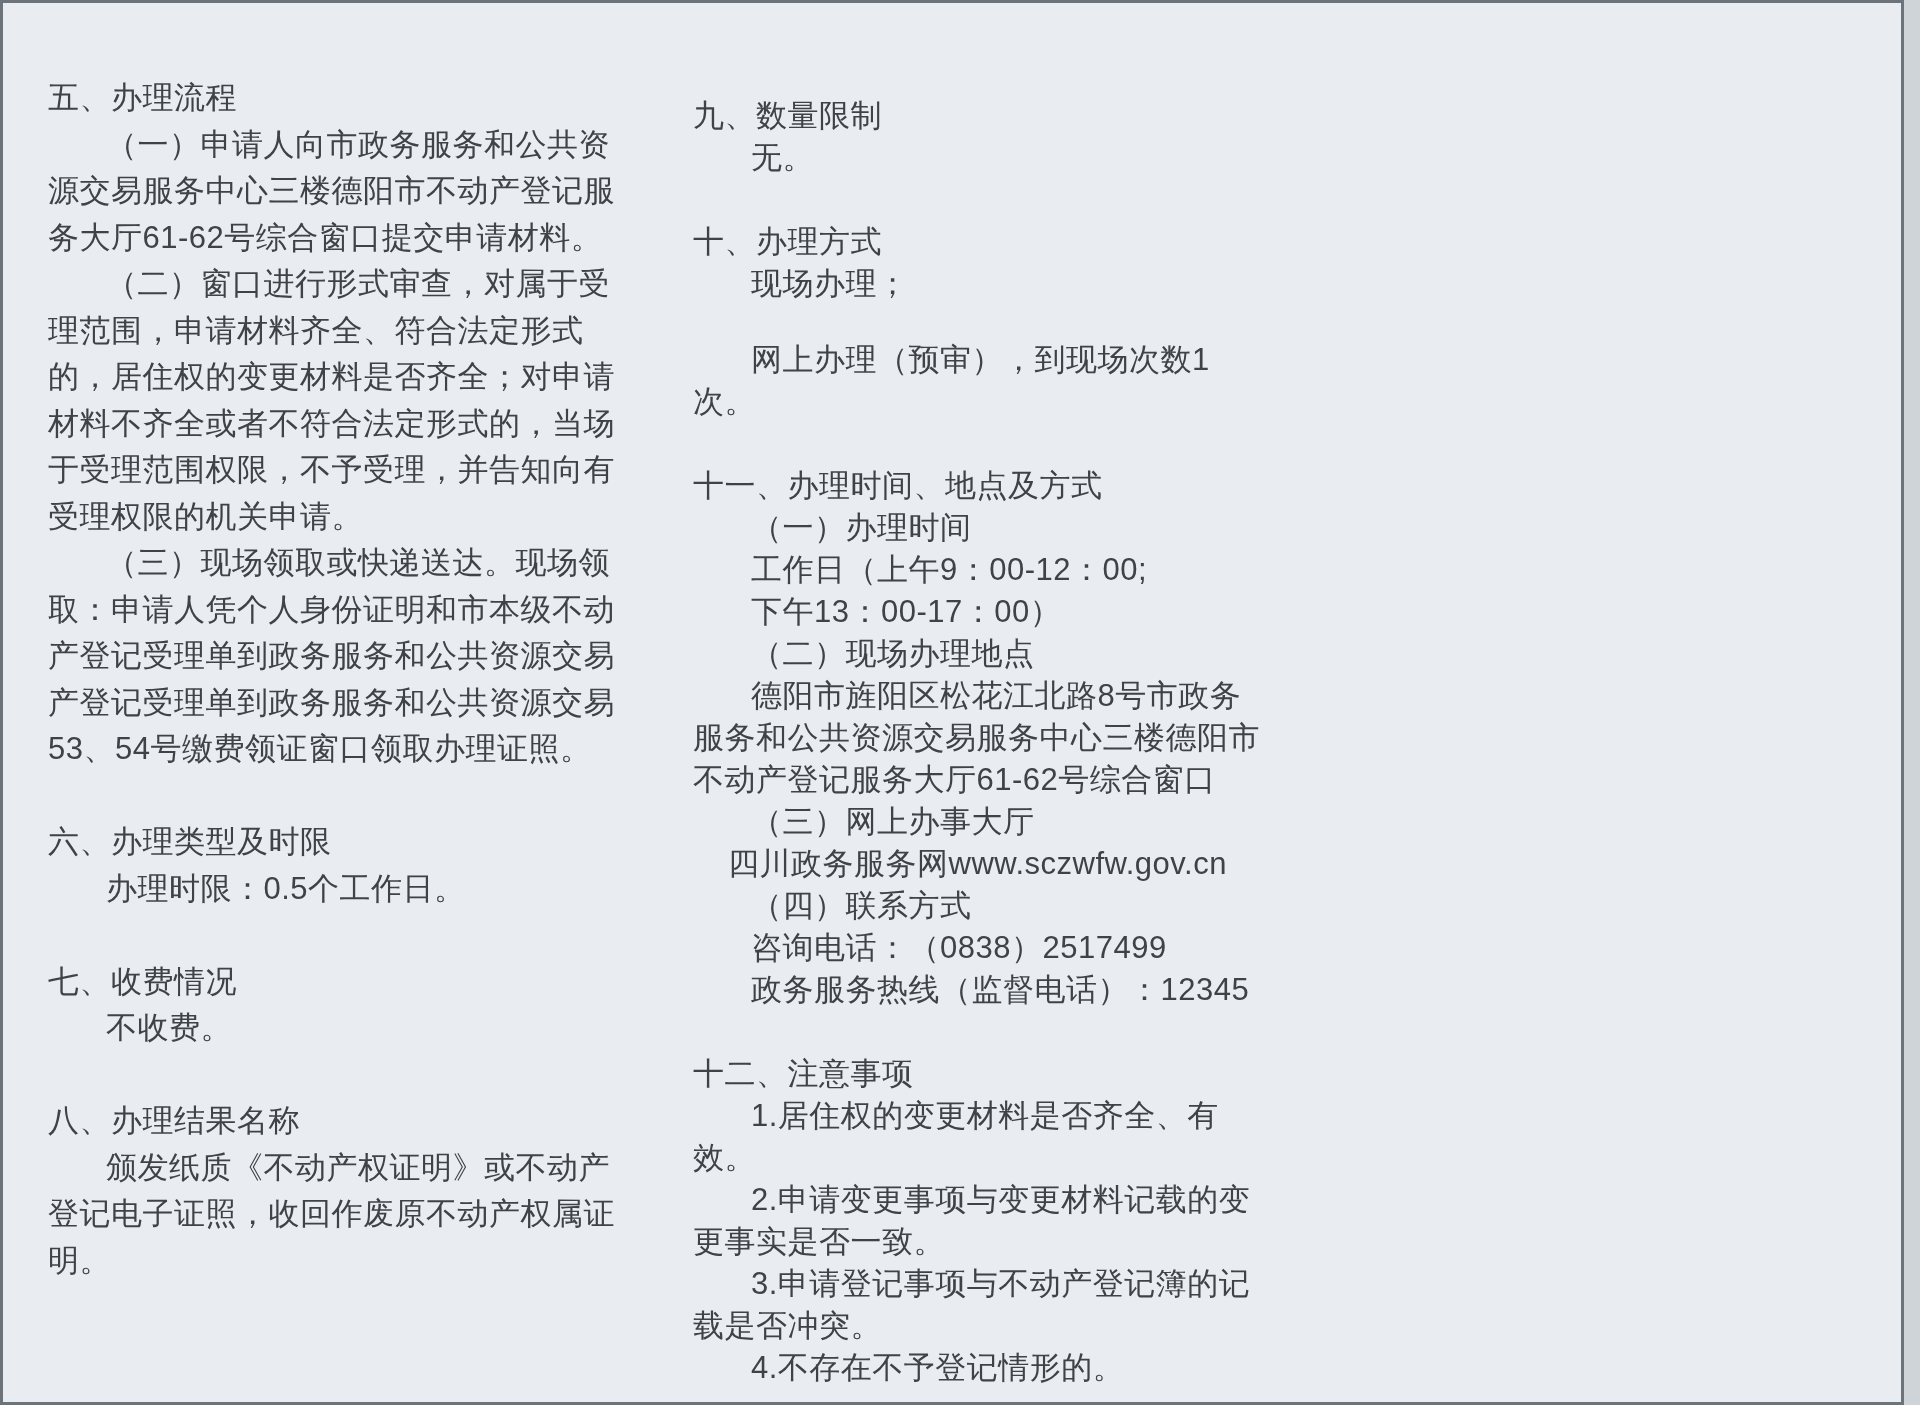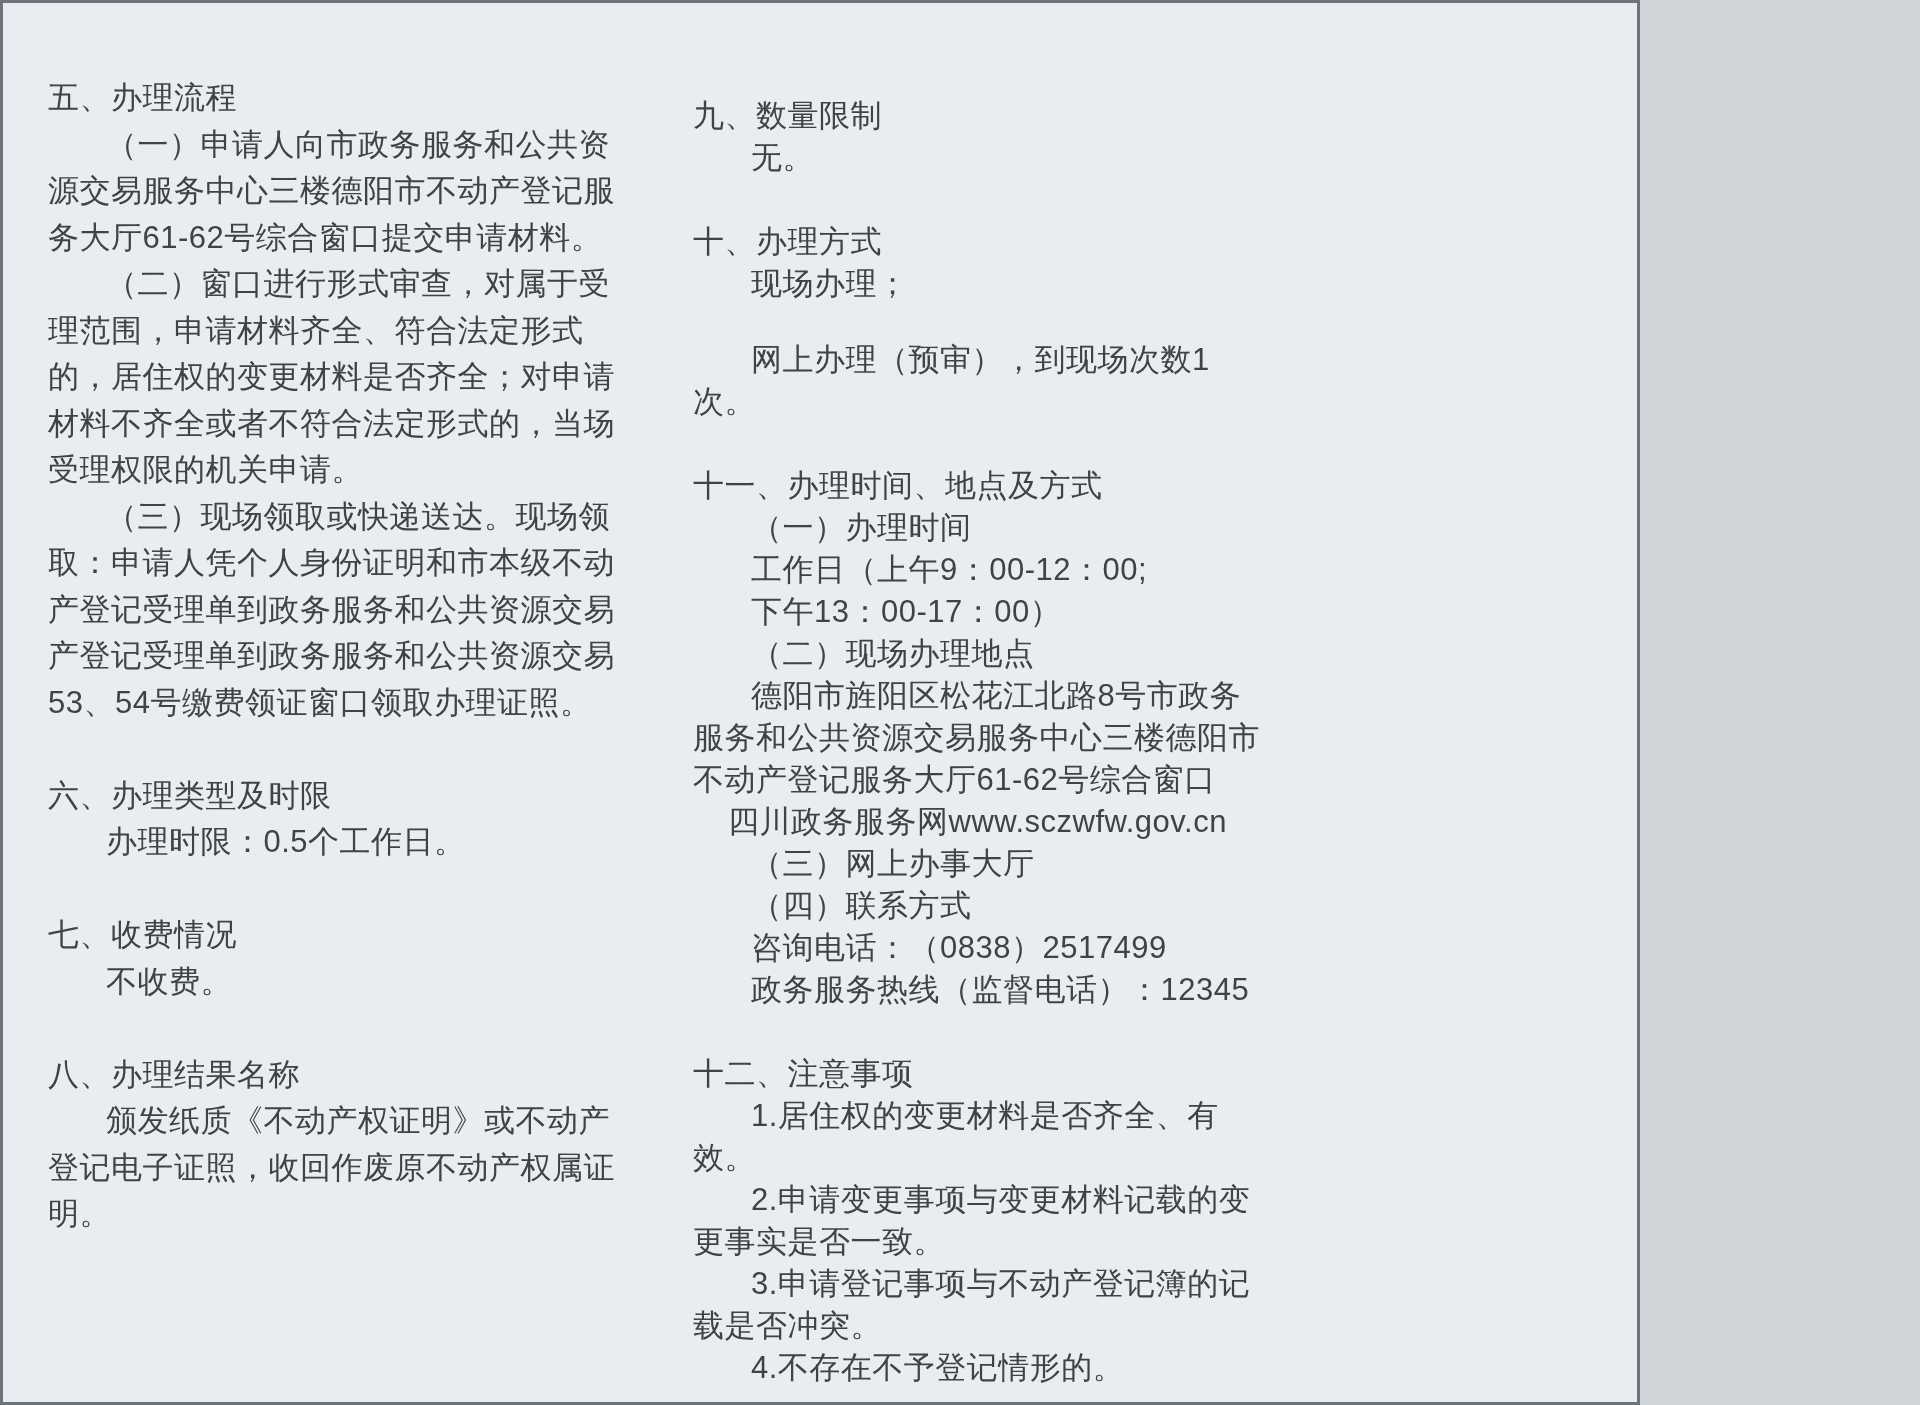--- a/index.html
+++ b/index.html
@@ -2,21 +2,21 @@
 <html><head>
 <meta charset="utf-8">
 <style>
   html, body {
     margin: 0;
     padding: 0;
     background: #cfd4d8;
   }
   .page {
     position: relative;
-    width: 1640px;
+    width: 1904px;
     height: 1405px;
     box-sizing: border-box;
     overflow: hidden;
     font-family: "Liberation Sans", sans-serif;
   }
   .column {
     position: absolute;
     font-size: 31px;
     font-weight: 400;
     letter-spacing: 0.5px;
@@ -32,20 +32,21 @@
 <div class="page" id="page" style="background: rgb(233, 237, 241); color: rgb(62, 67, 71); border: 3px solid rgb(109, 115, 122);">
   <div class="column" id="col0" style="left: 45px; top: 72px; width: 578px; line-height: 46.5px;">
       <div class="line" style="min-height: 46.5px; padding-left: 0px;">五、办理流程</div>
       <div class="line" style="min-height: 46.5px; padding-left: 58px;">（一）申请人向市政务服务和公共资</div>
       <div class="line" style="min-height: 46.5px; padding-left: 0px;">源交易服务中心三楼德阳市不动产登记服</div>
       <div class="line" style="min-height: 46.5px; padding-left: 0px;">务大厅61-62号综合窗口提交申请材料。</div>
       <div class="line" style="min-height: 46.5px; padding-left: 58px;">（二）窗口进行形式审查，对属于受</div>
       <div class="line" style="min-height: 46.5px; padding-left: 0px;">理范围，申请材料齐全、符合法定形式</div>
       <div class="line" style="min-height: 46.5px; padding-left: 0px;">的，居住权的变更材料是否齐全；对申请</div>
       <div class="line" style="min-height: 46.5px; padding-left: 0px;">材料不齐全或者不符合法定形式的，当场</div>
+      <div class="line" style="min-height: 46.5px; padding-left: 0px;">于受理范围权限，不予受理，并告知向有</div>
       <div class="line" style="min-height: 46.5px; padding-left: 0px;">受理权限的机关申请。</div>
       <div class="line" style="min-height: 46.5px; padding-left: 58px;">（三）现场领取或快递送达。现场领</div>
       <div class="line" style="min-height: 46.5px; padding-left: 0px;">取：申请人凭个人身份证明和市本级不动</div>
       <div class="line" style="min-height: 46.5px; padding-left: 0px;">产登记受理单到政务服务和公共资源交易</div>
       <div class="line" style="min-height: 46.5px; padding-left: 0px;">产登记受理单到政务服务和公共资源交易</div>
       <div class="line" style="min-height: 46.5px; padding-left: 0px;">53、54号缴费领证窗口领取办理证照。</div>
       <div class="line" style="min-height: 46.5px; padding-left: 0px;"></div>
       <div class="line" style="min-height: 46.5px; padding-left: 0px;">六、办理类型及时限</div>
       <div class="line" style="min-height: 46.5px; padding-left: 58px;">办理时限：0.5个工作日。</div>
       <div class="line" style="min-height: 46.5px; padding-left: 0px;"></div>
@@ -67,22 +68,22 @@
       <div class="line" style="min-height: 42px; padding-left: 0px;">次。</div>
       <div class="line" style="min-height: 42px; padding-left: 0px;"></div>
       <div class="line" style="min-height: 42px; padding-left: 0px;">十一、办理时间、地点及方式</div>
       <div class="line" style="min-height: 42px; padding-left: 58px;">（一）办理时间</div>
       <div class="line" style="min-height: 42px; padding-left: 58px;">工作日（上午9：00-12：00;</div>
       <div class="line" style="min-height: 42px; padding-left: 58px;">下午13：00-17：00）</div>
       <div class="line" style="min-height: 42px; padding-left: 58px;">（二）现场办理地点</div>
       <div class="line" style="min-height: 42px; padding-left: 58px;">德阳市旌阳区松花江北路8号市政务</div>
       <div class="line" style="min-height: 42px; padding-left: 0px;">服务和公共资源交易服务中心三楼德阳市</div>
       <div class="line" style="min-height: 42px; padding-left: 0px;">不动产登记服务大厅61-62号综合窗口</div>
+      <div class="line" style="min-height: 42px; padding-left: 58px;">（三）网上办事大厅</div>
       <div class="line" style="min-height: 42px; padding-left: 35px;">四川政务服务网www.sczwfw.gov.cn</div>
-      <div class="line" style="min-height: 42px; padding-left: 58px;">（三）网上办事大厅</div>
       <div class="line" style="min-height: 42px; padding-left: 58px;">（四）联系方式</div>
       <div class="line" style="min-height: 42px; padding-left: 58px;">咨询电话：（0838）2517499</div>
       <div class="line" style="min-height: 42px; padding-left: 58px;">政务服务热线（监督电话）：12345</div>
       <div class="line" style="min-height: 42px; padding-left: 0px;"></div>
       <div class="line" style="min-height: 42px; padding-left: 0px;">十二、注意事项</div>
       <div class="line" style="min-height: 42px; padding-left: 58px;">1.居住权的变更材料是否齐全、有</div>
       <div class="line" style="min-height: 42px; padding-left: 0px;">效。</div>
       <div class="line" style="min-height: 42px; padding-left: 58px;">2.申请变更事项与变更材料记载的变</div>
       <div class="line" style="min-height: 42px; padding-left: 0px;">更事实是否一致。</div>
       <div class="line" style="min-height: 42px; padding-left: 58px;">3.申请登记事项与不动产登记簿的记</div>

